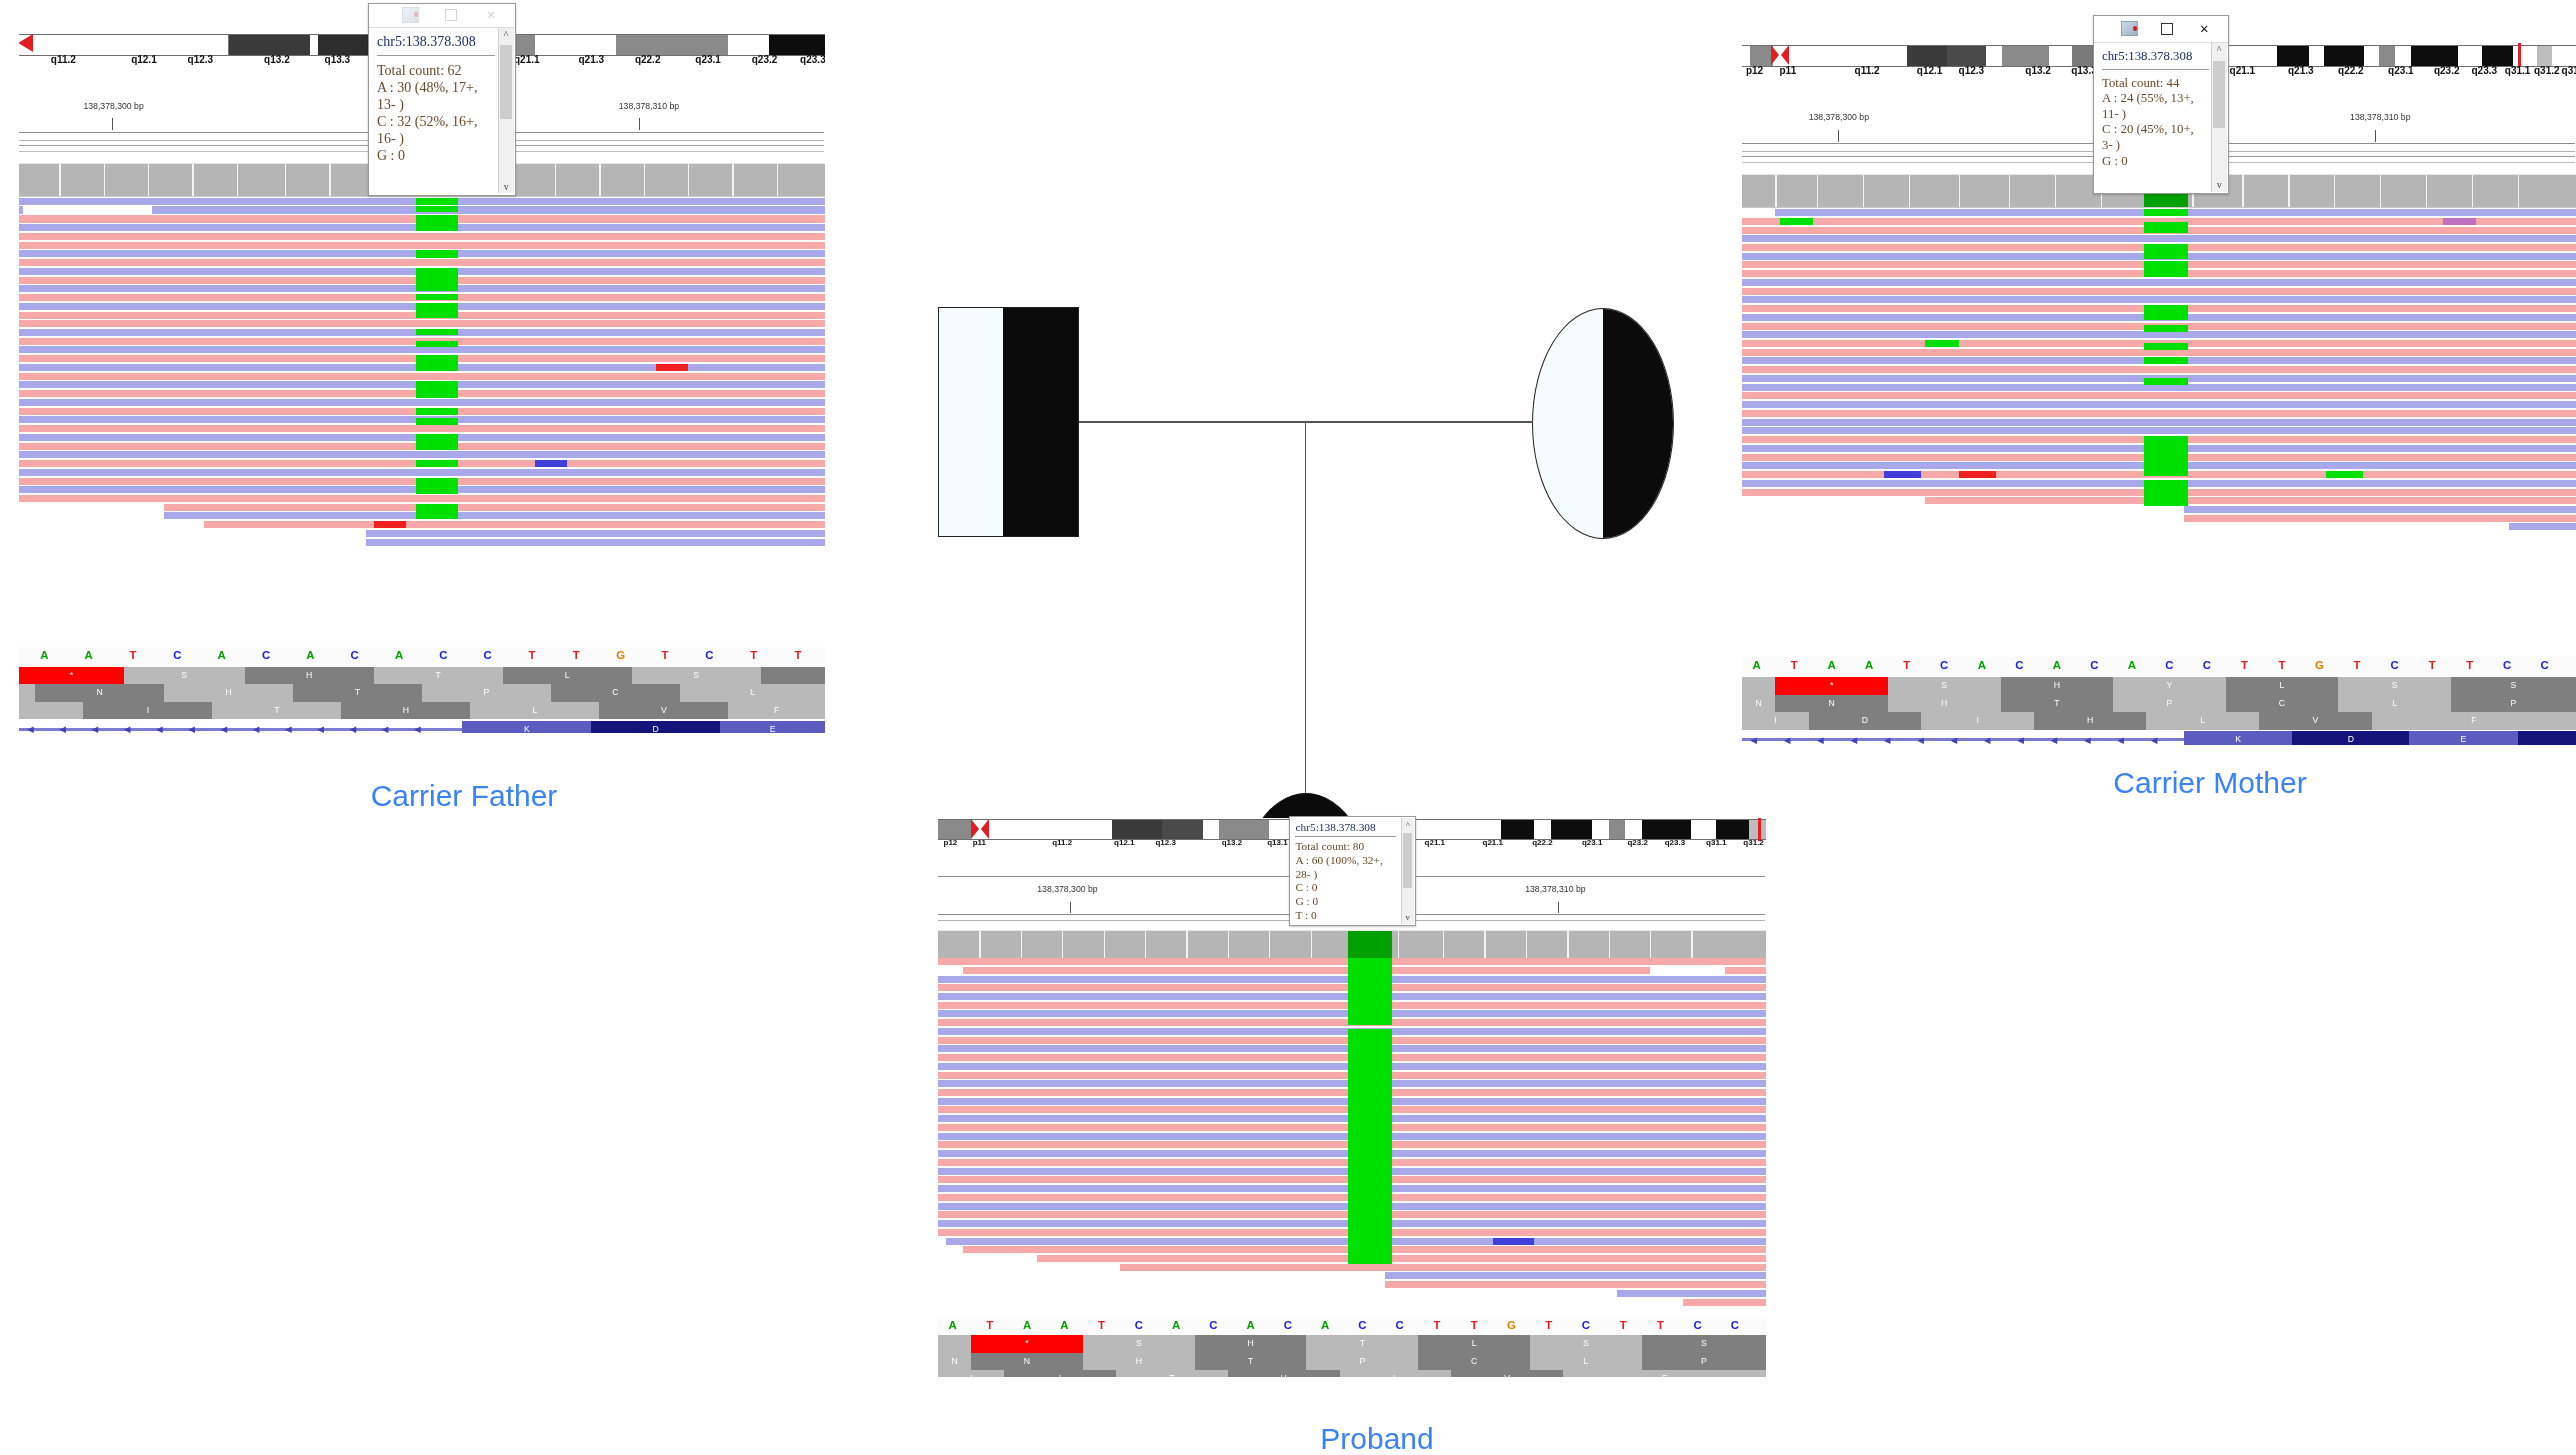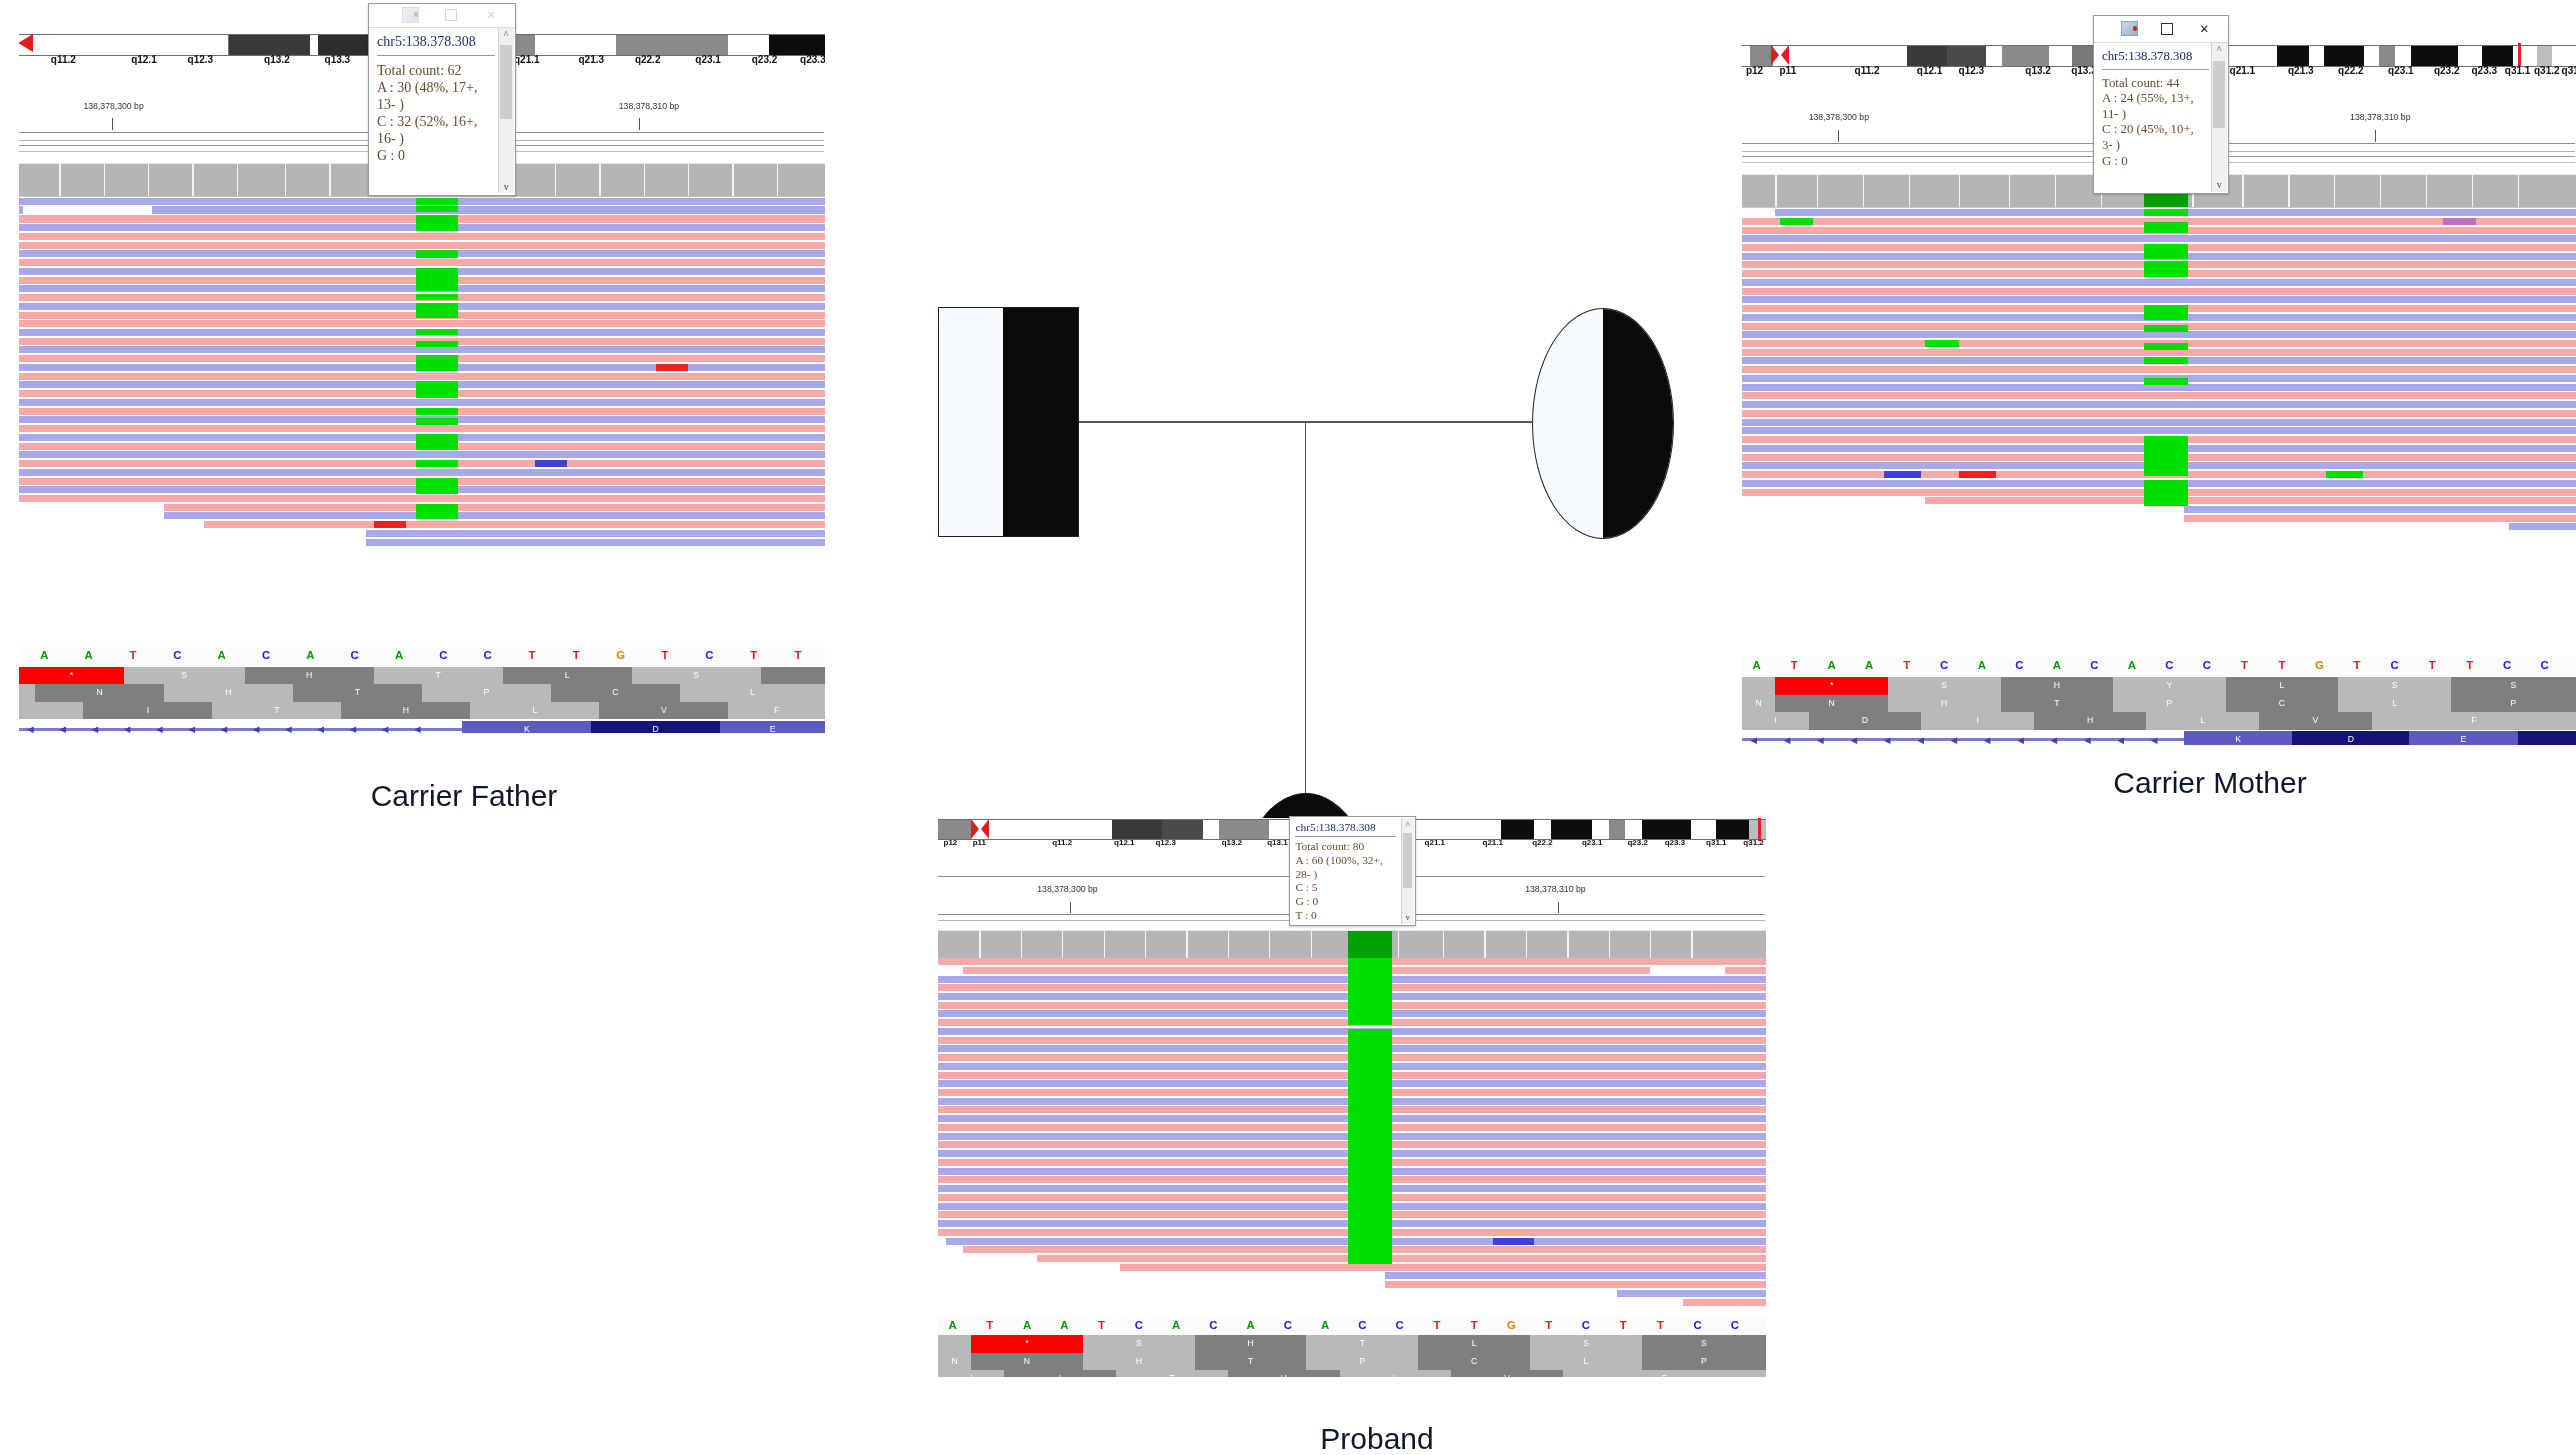--- a/index.html
+++ b/index.html
@@ -101,21 +101,21 @@
   .ped{position:absolute;}
   .ped-sq{position:absolute;border:1.3px solid #222;background:#f6fbfd;box-sizing:border-box;}
   .ped-sq .half{position:absolute;right:0;top:0;bottom:0;width:54%;background:#0b0b0b;}
   .ped-ci{position:absolute;border:1.3px solid #222;border-radius:50%;
           background:#f6fbfd;box-sizing:border-box;overflow:hidden;}
   .ped-ci .half{position:absolute;right:0;top:0;bottom:0;width:50%;background:#0b0b0b;}
   .ped-ci.full{background:#0b0b0b;border-color:#0b0b0b;}
   .ped-line{position:absolute;background:#555;}
 
   
-  .caption{position:absolute;font-size:30px;color:#0f172a;text-align:center;
+  .caption{position:absolute;font-size:30px;color:#3b82f6;text-align:center;
            white-space:nowrap;transform:translateX(-50%);}
 </style>
 </head>
 <body>
 
 <div class="igv-panel" style="left:19px;top:6.7px;width:806px;height:726px;">
   <div class="igv-inner">
 
     <div class="ideo-wrap" style="top:27px;">
       <div class="ideo-bar">
@@ -814,21 +814,21 @@
   </div>
 </div>
 
 <div class="tip" style="left:1289px;top:816px;width:125px;height:108px;">
   <div class="tip-body" style="padding:4px 19px 2.7px 5.4px;">
     <div class="tip-loc" style="font-size:11.4px;">chr5:138.378.308</div>
     <div class="tip-rule" style="margin:2.7px 0 3.4px 0;"></div>
     <div class="tip-line" style="font-size:11.4px;">Total count: 80</div>
     <div class="tip-line" style="font-size:11.4px;">A : 60 (100%, 32+,</div>
     <div class="tip-line" style="font-size:11.4px;">28- )</div>
-    <div class="tip-line" style="font-size:11.4px;">C : 5</div>
+    <div class="tip-line" style="font-size:11.4px;">C : 0</div>
     <div class="tip-line" style="font-size:11.4px;">G : 0</div>
     <div class="tip-line" style="font-size:11.4px;">T : 0</div>
   </div>
   <div class="tip-scroll" style="width:12px;">
     <div class="tip-arrow" style="top:1.3px;font-size:8.7px;">^</div>
     <div class="tip-thumb" style="top:15px;height:55px;"></div>
     <div class="tip-arrow" style="bottom:1.3px;font-size:8.7px;">v</div>
   </div>
 </div>
 

